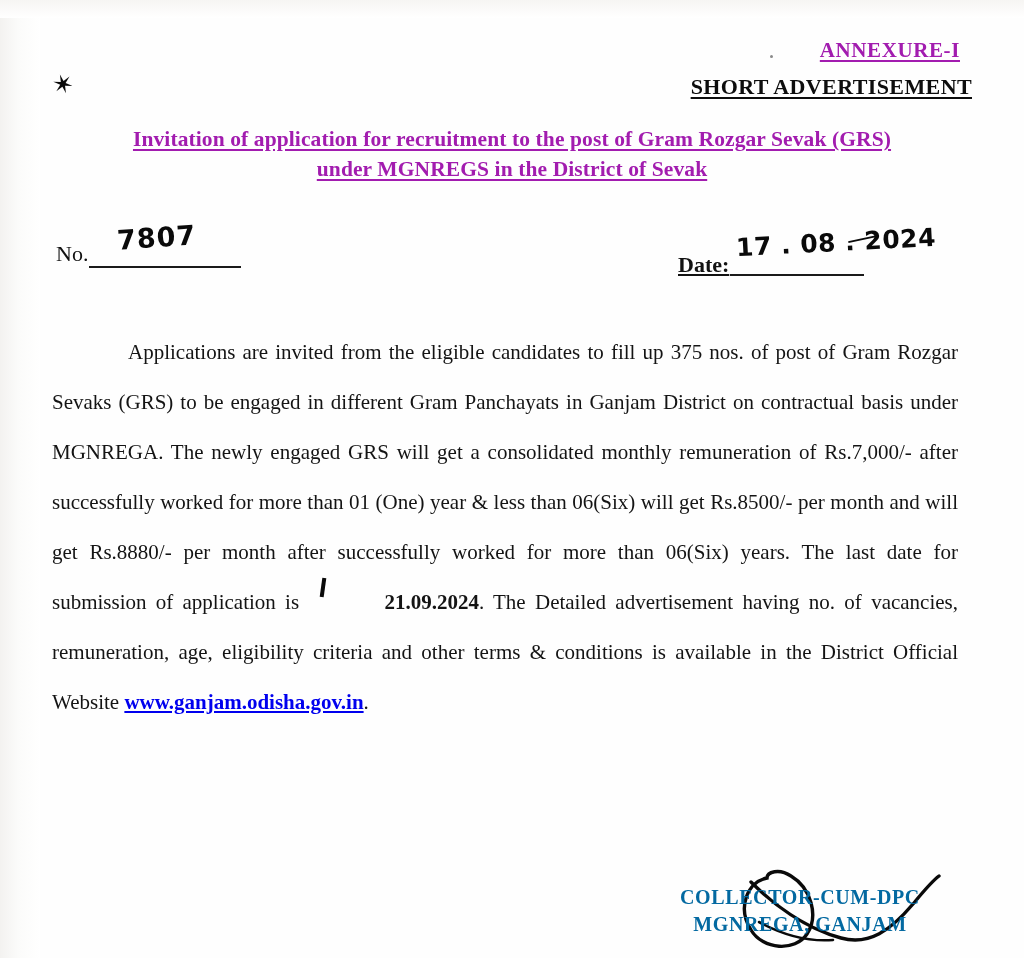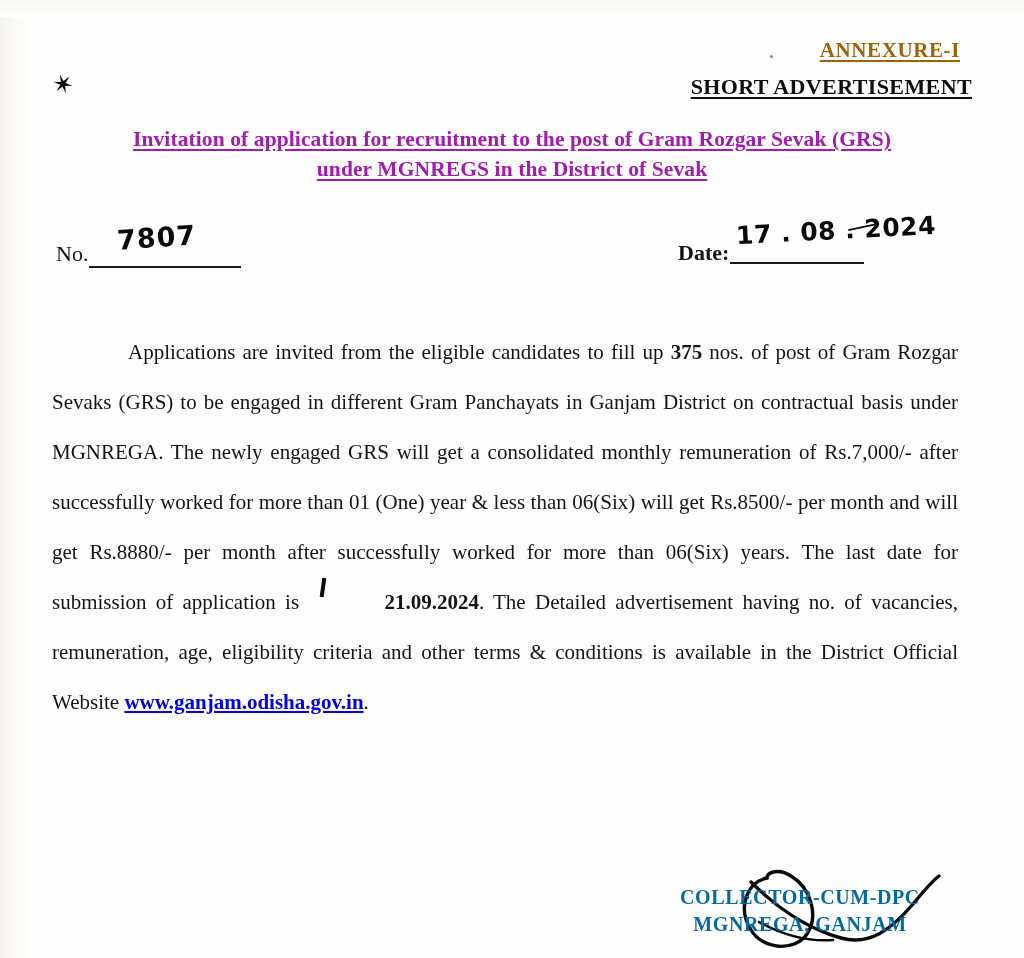--- a/index.html
+++ b/index.html
@@ -40,21 +40,21 @@
   .annexure {
     position: absolute;
     right: 64px;
     top: 38px;
     font-family: "Liberation Serif", serif;
     font-weight: bold;
     font-size: 21px;
     letter-spacing: 0.6px;
     text-decoration: underline;
     text-underline-offset: 3px;
-    color: #a16207;
+    color: #a21caf;
   }
   .speck {
     position: absolute;
     left: 770px;
     top: 55px;
     width: 3px;
     height: 3px;
     background: #8a8a8a;
     border-radius: 50%;
   }
@@ -144,23 +144,24 @@
     left: 28px;
     top: -21px;
     font-size: 27px;
     letter-spacing: 1px;
     transform: rotate(-4deg);
   }
 
   .date-field {
     position: absolute;
     left: 678px;
-    top: 240px;
+    top: 252px;
     display: flex;
     align-items: flex-end;
+    text-decoration: underline;
   }
   .date-label {
     font-size: 22px;
     font-family: "Liberation Serif", serif;
     font-weight: bold;
     color: #121212;
     line-height: 1;
   }
   .date-rule {
     width: 134px;
@@ -196,21 +197,21 @@
     text-align: justify;
     text-justify: inter-word;
     font-family: "Liberation Serif", serif;
     font-size: 21px;
     line-height: 50px;
     color: #141414;
     text-indent: 76px;
     hyphens: none;
   }
   .body-text b {
-    font-weight: bold;
+    font-weight: normal;
   }
   .url {
     font-weight: bold;
     text-decoration: underline;
     text-underline-offset: 2px;
   }
   .lastdate {
     font-weight: bold;
     position: relative;
     display: inline-block;

